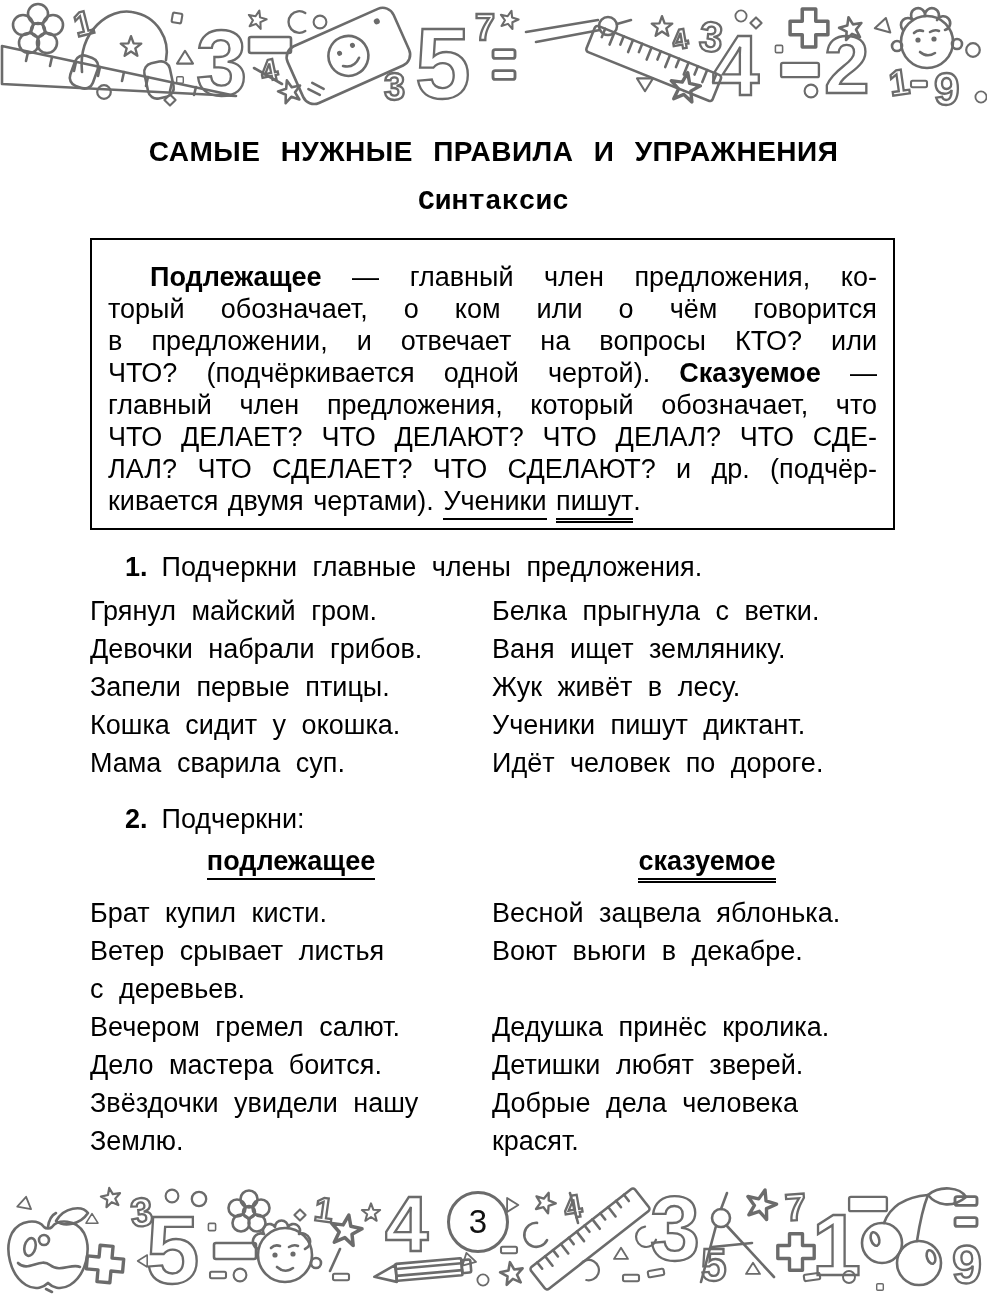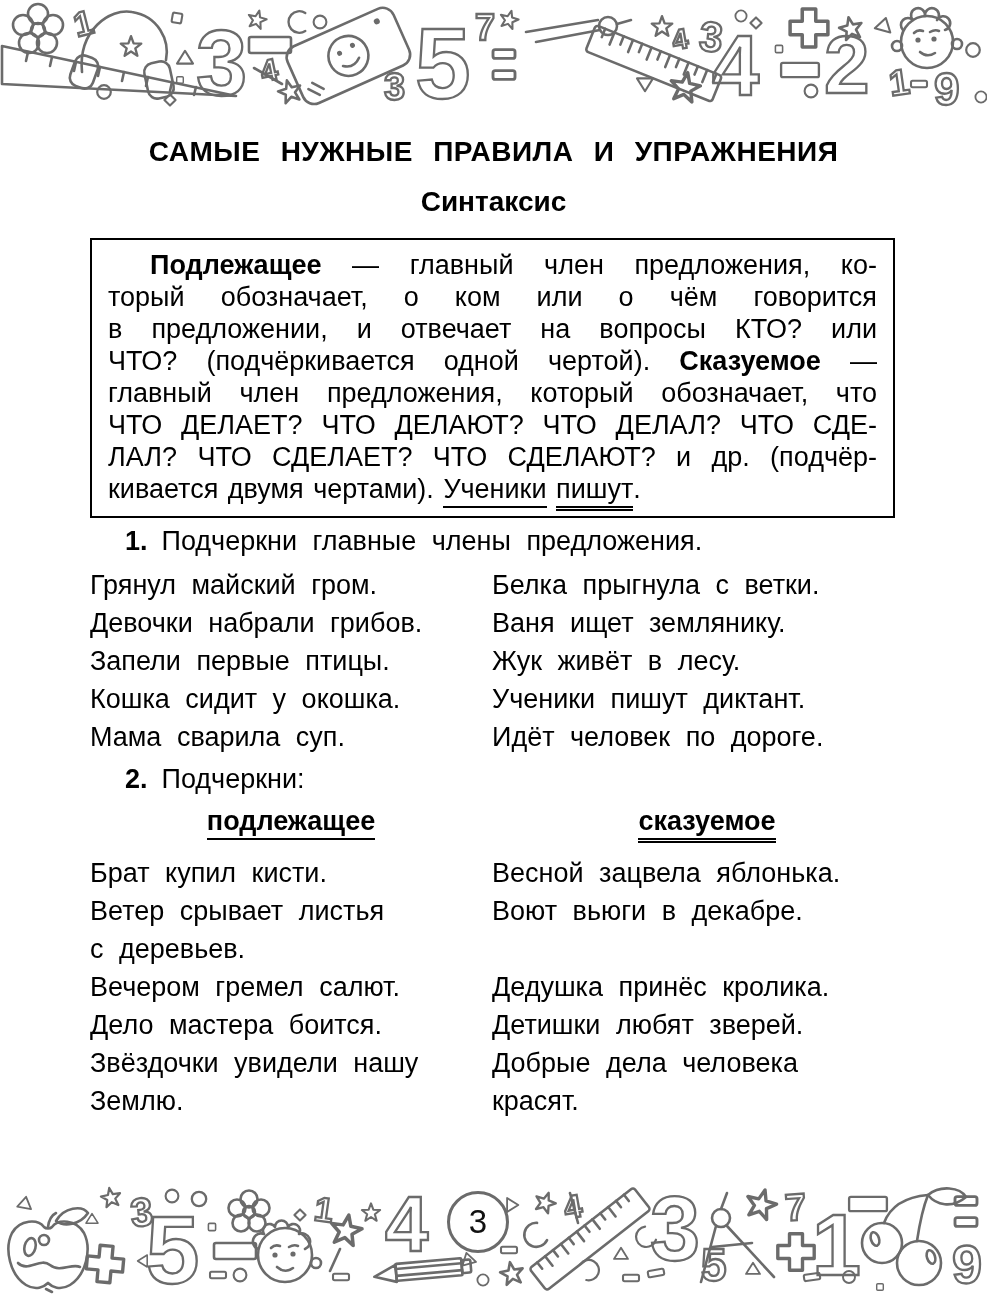--- a/index.html
+++ b/index.html
@@ -41,43 +41,43 @@
   
   .content { position: absolute; top: 112px; left: 0; right: 0; }
 
   .title {
     margin: 24px 0 0; text-align: center;
     font-size: 28px; font-weight: bold; line-height: 32px;
     word-spacing: 12px; letter-spacing: 0.5px;
   }
   .subtitle {
     margin: 18px 0 0; text-align: center;
-    font-size: 28px; font-weight: bold; line-height: 32px;
+    font-size: 28px; font-weight: bold; line-height: 32px; font-family: Liberation Mono, monospace;
   }
 
   .rule-box {
     box-sizing: border-box;
     margin: 20px 16px 0 90px; width: 805px;
     border: 2px solid #000;
-    padding: 9px 16px 11px 16px;
+    padding: 21px 16px 11px 16px;
     font-size: 27px; line-height: 32px;
   }
   .rule-line { word-spacing: 2px; }
   .rule-line.just { text-align: justify; text-align-last: justify; }
   .rule-line.indent { text-indent: 42px; }
   .rule-line .b { font-weight: bold; }
 
   .us { border-bottom: 2px solid #000; padding-bottom: 2px; }
   .uu { position: relative; border-bottom: 2px solid #000; padding-bottom: 2px; }
   .uu::after {
     content: ""; position: absolute; left: 0; right: 0; bottom: -5px;
     border-top: 2px solid #000;
   }
 
-  .ex-head { margin: 8px 0 0 125px; font-size: 27px; line-height: 30px; word-spacing: 8px; }
+  .ex-head { margin: 22px 0 0 125px; font-size: 27px; line-height: 30px; word-spacing: 8px; }
   .ex-num { font-weight: bold; margin-right: 14px; }
 
   .cols { display: flex; margin: 10px 0 0 90px; align-items: center; }
   .col { width: 402px; }
   .col + .col { width: 430px; }
   .sent { font-size: 27px; line-height: 38px; min-height: 38px; word-spacing: 8px; white-space: nowrap; }
 
   .exercise-2 .cols { margin-top: 2px; }
   .col-head {
     text-align: center; font-size: 27px; font-weight: bold;

